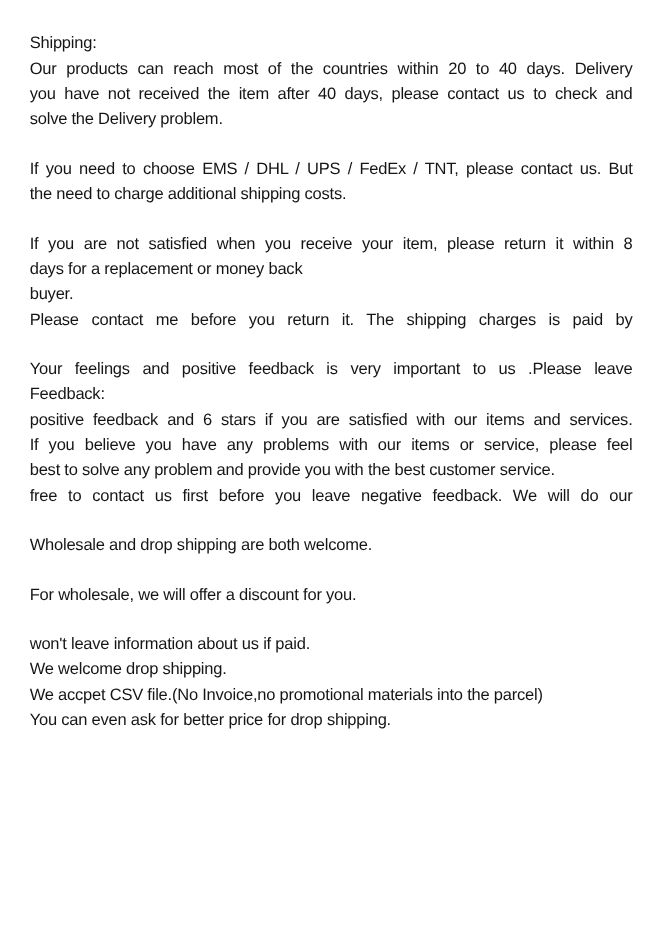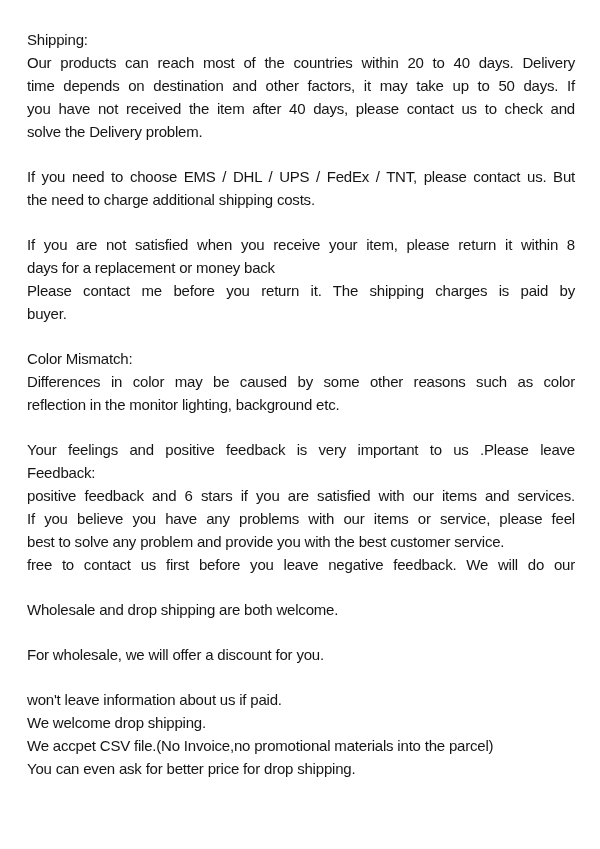--- a/index.html
+++ b/index.html
@@ -34,42 +34,36 @@
   }
 </style>
 </head>
 <body>
 
 <div class="doc">
 
   <div class="section">
     <div class="line">Shipping:</div>
     <div class="line j">Our products can reach most of the countries within 20 to 40 days. Delivery</div>
-    <div class="line j">time depends on destination and other factors, it may take up to 50 days. If</div>
     <div class="line j">you have not received the item after 40 days, please contact us to check and</div>
     <div class="line">solve the Delivery problem.</div>
   </div>
 
   <div class="section">
     <div class="line j">If you need to choose EMS / DHL / UPS / FedEx / TNT, please contact us. But</div>
     <div class="line">the need to charge additional shipping costs.</div>
   </div>
 
   <div class="section">
     <div class="line j">If you are not satisfied when you receive your item, please return it within 8</div>
     <div class="line">days for a replacement or money back</div>
+    <div class="line">buyer.</div>
     <div class="line j">Please contact me before you return it. The shipping charges is paid by</div>
-    <div class="line">buyer.</div>
   </div>
 
-  <div class="section">
-    <div class="line">Color Mismatch:</div>
-    <div class="line j">Differences in color may be caused by some other reasons such as color</div>
-    <div class="line">reflection in the monitor lighting, background etc.</div>
-  </div>
 
   <div class="section">
     <div class="line j">Your feelings and positive feedback is very important to us .Please leave</div>
     <div class="line">Feedback:</div>
     <div class="line j">positive feedback and 6 stars if you are satisfied with our items and services.</div>
     <div class="line j">If you believe you have any problems with our items or service, please feel</div>
     <div class="line">best to solve any problem and provide you with the best customer service.</div>
     <div class="line j">free to contact us first before you leave negative feedback. We will do our</div>
   </div>
 

